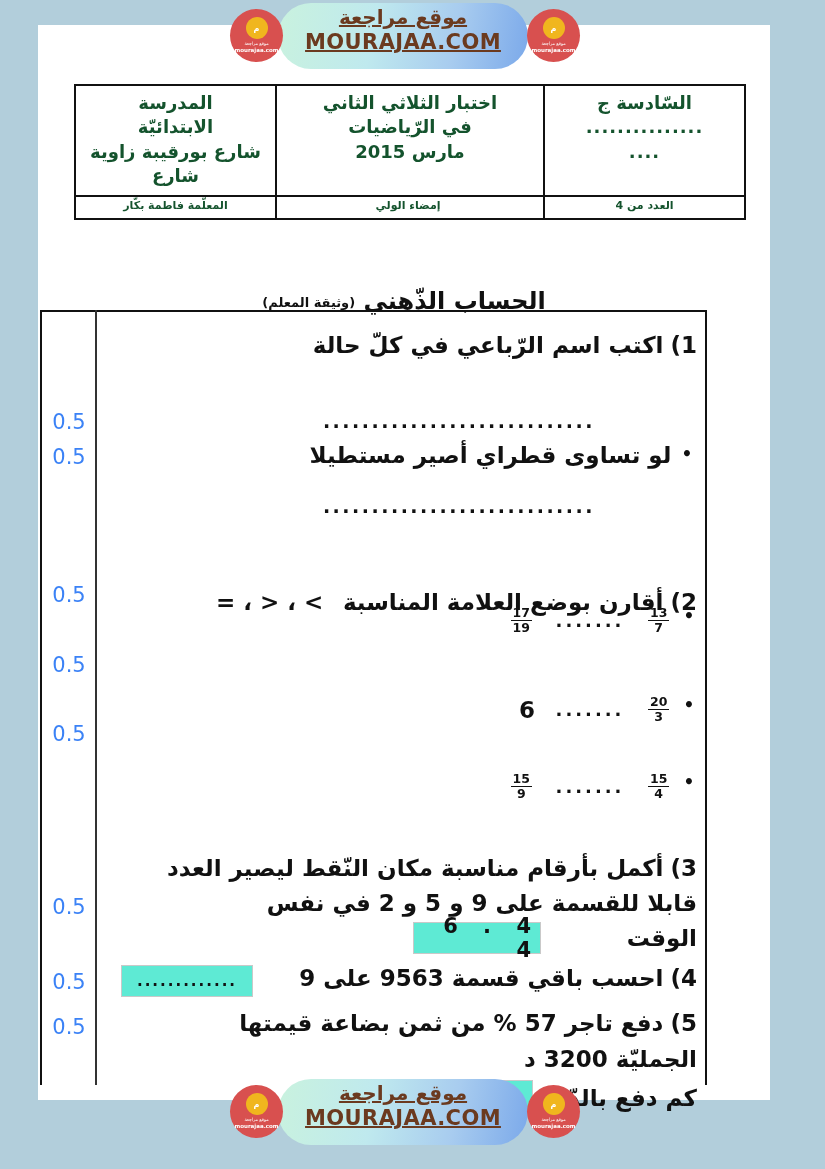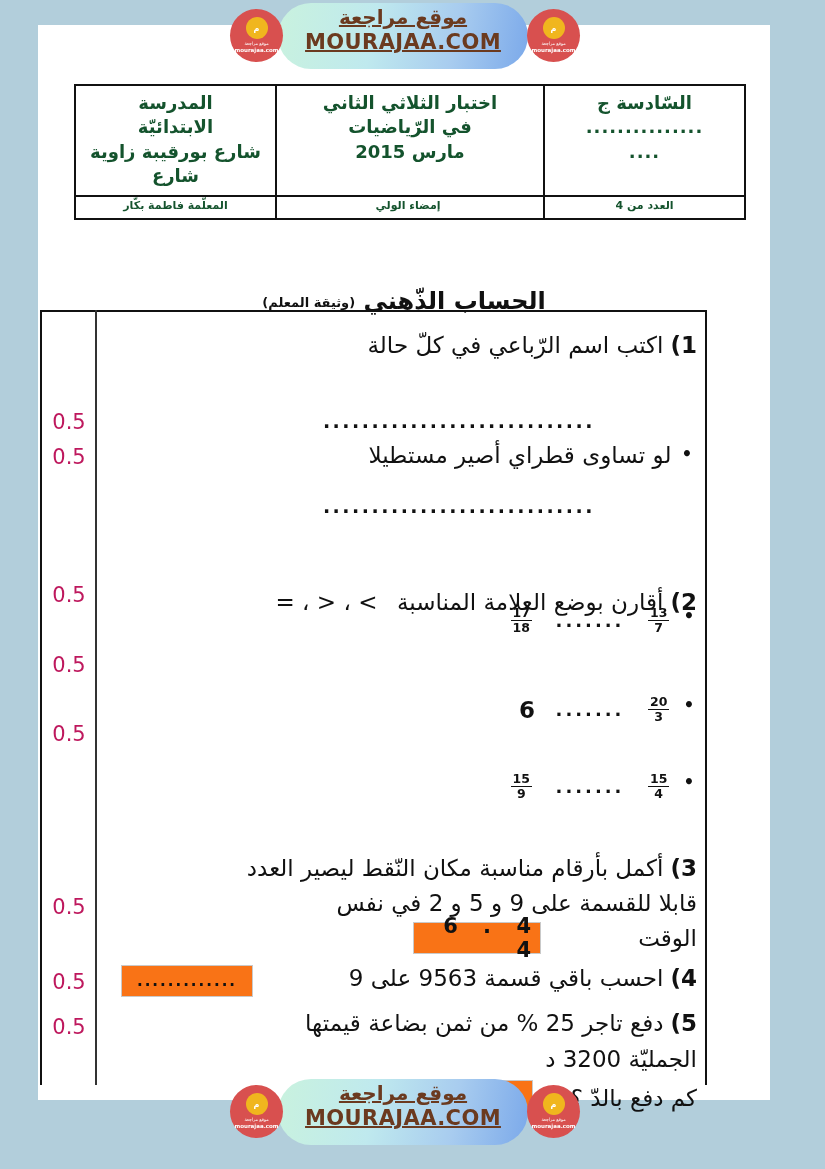--- a/index.html
+++ b/index.html
@@ -181,21 +181,21 @@
   }
 
   
   .score {
     position: absolute;
     left: 6px;
     width: 50px;
     text-align: center;
     font-size: 21px;
     font-weight: 400;
-    color: #be185d;
+    color: #3b82f6;
     font-family: "DejaVu Sans", "Liberation Sans", sans-serif;
   }
 
   
   .qbody {
     position: absolute;
     left: 60px;
     top: 285px;
     width: 607px;
     height: 775px;
@@ -211,21 +211,21 @@
   }
 
   .qnum {
     display: inline-block;
     min-width: 28px;
     font-size: 23px;
     font-weight: 700;
   }
   .qtext {
     font-size: 23px;
-    font-weight: 400;
+    font-weight: 700;
   }
 
   .bullet {
     display: inline-block;
     width: 20px;
     text-align: center;
     font-size: 17px;
     vertical-align: 3px;
   }
 
@@ -263,21 +263,21 @@
     font-weight: 700;
     vertical-align: middle;
     min-width: 18px;
     text-align: center;
   }
 
   
   .answer-box {
     position: absolute;
     border: 1.4px solid #c9c9c9;
-    background: #f97316;
+    background: #5eead4;
     display: flex;
     align-items: center;
     justify-content: center;
     font-size: 19px;
     font-weight: 700;
     color: #111;
     letter-spacing: 2px;
     direction: rtl;
   }
   .digit-box { letter-spacing: 9px; font-size: 21px; }
@@ -366,21 +366,21 @@
 
     <div class="qline" style="top:296px; right:6px">
       <span class="bullet">•</span>
       <span class="frac">
         <span class="num">13</span>
         <span class="den">7</span>
       </span>
       <span class="cmp-dots">.......</span>
       <span class="frac">
         <span class="num">17</span>
-        <span class="den">18</span>
+        <span class="den">19</span>
       </span>
     </div>
 
     <div class="qline" style="top:385px; right:6px">
       <span class="bullet">•</span>
       <span class="frac">
         <span class="num">20</span>
         <span class="den">3</span>
       </span>
       <span class="cmp-dots">.......</span>
@@ -413,21 +413,21 @@
     <div class="answer-box digit-box" style="left:315px; top:612px; width:128px; height:32px;">4 . 6 4</div>
 
     <div class="qline" style="top:655px">
       <span class="qnum">4)</span>
       <span class="qtext">احسب باقي قسمة 9563 على 9</span>
     </div>
     <div class="answer-box dots-box" style="left:23px; top:655px; width:132px; height:32px;">.............</div>
 
     <div class="qline" style="top:700px">
       <span class="qnum">5)</span>
-      <span class="qtext">دفع تاجر 25 % من ثمن بضاعة قيمتها</span>
+      <span class="qtext">دفع تاجر 57 % من ثمن بضاعة قيمتها</span>
     </div>
     <div class="qline" style="top:736px">
       <span class="qtext">الجمليّة 3200 د</span>
     </div>
     <div class="qline" style="top:775px">
       <span class="qtext">كم دفع بالدّ ؟</span>
     </div>
     <div class="answer-box dots-box" style="left:305px; top:770px; width:130px; height:34px;">.......</div>
 
   </div>

